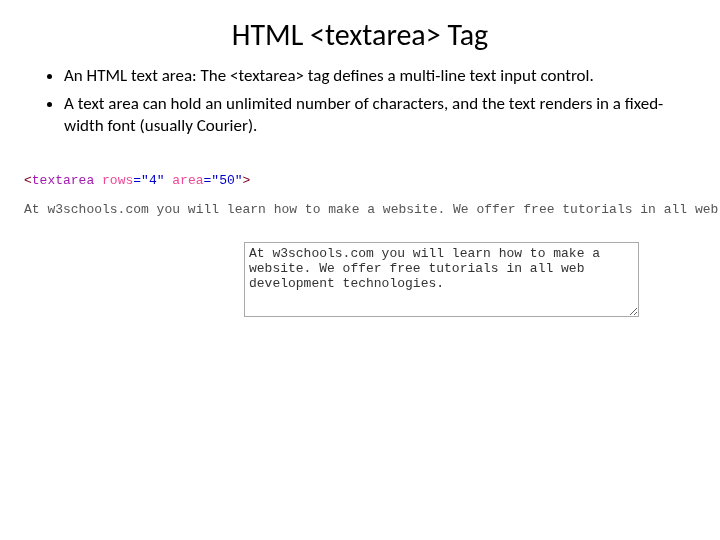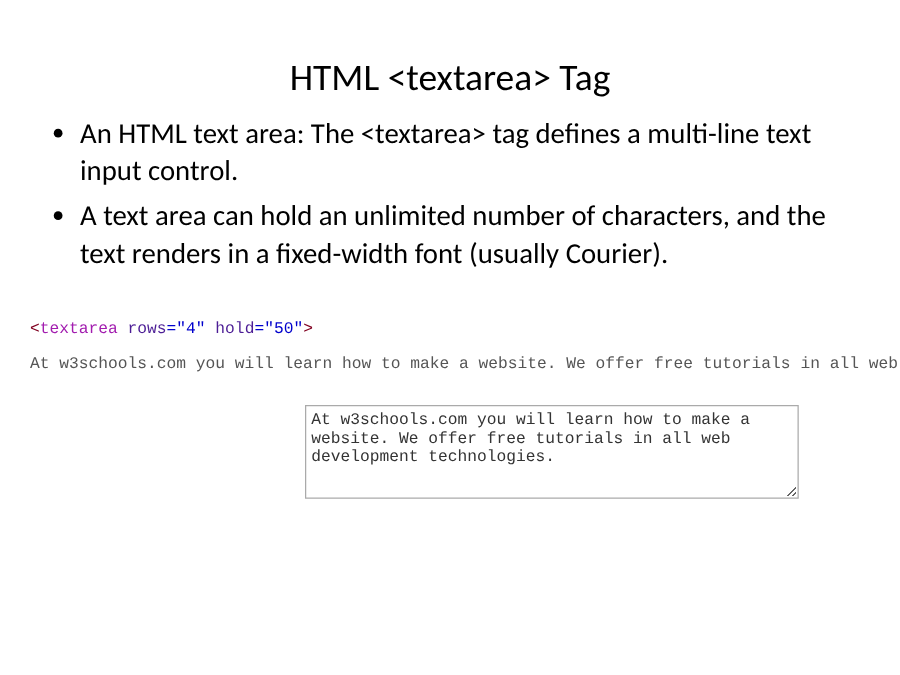--- a/index.html
+++ b/index.html
@@ -10,43 +10,42 @@
       background: #fff;
       color: #000;
       padding: 16px 24px;
       overflow: hidden;
     }
     .title {
       text-align: center;
       font-size: 30px;
       font-weight: 400;
       margin-bottom: 12px;
-      margin-top: 28px;
     }
     ul {
       list-style: disc;
       padding-left: 40px;
       margin-bottom: 30px;
     }
     li {
-      font-size: 23px;
+      font-size: 17px;
       line-height: 1.3;
       margin-bottom: 6px;
     }
     .code-block {
       font-family: Consolas, "Courier New", monospace;
       font-size: 13px;
       line-height: 2.2;
       margin: 6px 0 18px 0;
       color: #333;
     }
     .code-line { white-space: nowrap; }
     .tag-bracket { color: #800020; }
     .tag-name { color: #a21caf; }
-    .attr-name { color: #4c1d95; }
+    .attr-name { color: #ec4899; }
     .attr-value { color: #0000cc; }
     .code-text { color: #555; }
     .textarea-wrap {
       margin-left: 220px;
       margin-top: 8px;
     }
     textarea {
       width: 395px;
       height: 75px;
       font-family: "Courier New", monospace;
@@ -63,20 +62,20 @@
 
 <div class="title">HTML &lt;textarea&gt; Tag</div>
 
 <ul>
   <li>An HTML text area: The &lt;textarea&gt; tag defines a multi-line text input control.</li>
   <li>A text area can hold an unlimited number of characters, and the text renders in a fixed-width font (usually Courier).</li>
 </ul>
 
 <div class="code-block">
   <div class="code-line">
-    <span class="tag-bracket">&lt;</span><span class="tag-name">textarea</span><span> </span><span class="attr-name">rows</span><span class="attr-value">=</span><span class="attr-value">"4"</span><span> </span><span class="attr-name">hold</span><span class="attr-value">=</span><span class="attr-value">"50"</span><span class="tag-bracket">&gt;</span>
+    <span class="tag-bracket">&lt;</span><span class="tag-name">textarea</span><span> </span><span class="attr-name">rows</span><span class="attr-value">=</span><span class="attr-value">"4"</span><span> </span><span class="attr-name">area</span><span class="attr-value">=</span><span class="attr-value">"50"</span><span class="tag-bracket">&gt;</span>
   </div>
   <div class="code-line code-text">At w3schools.com you will learn how to make a website. We offer free tutorials in all web development technologies.</div>
 </div>
 
 <div class="textarea-wrap">
   <textarea style="">At w3schools.com you will learn how to make a website. We offer free tutorials in all web development technologies.</textarea>
 </div>
 
 </body></html>

